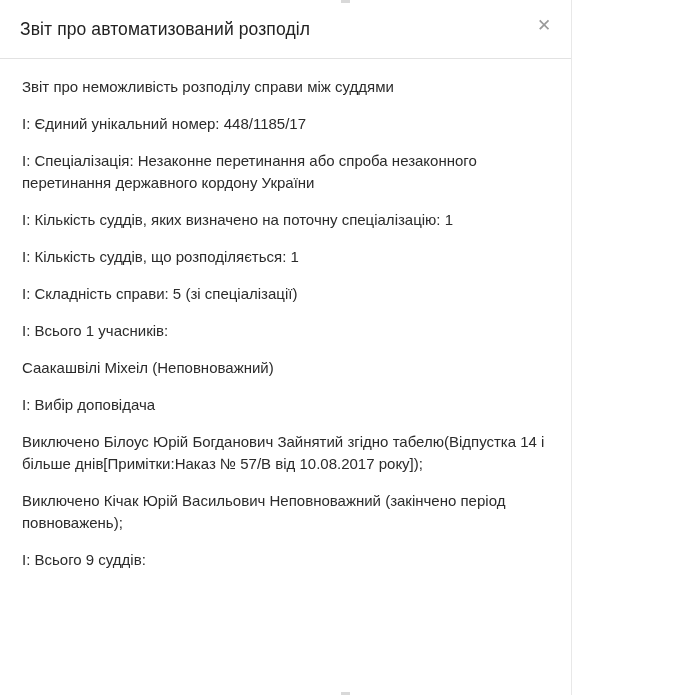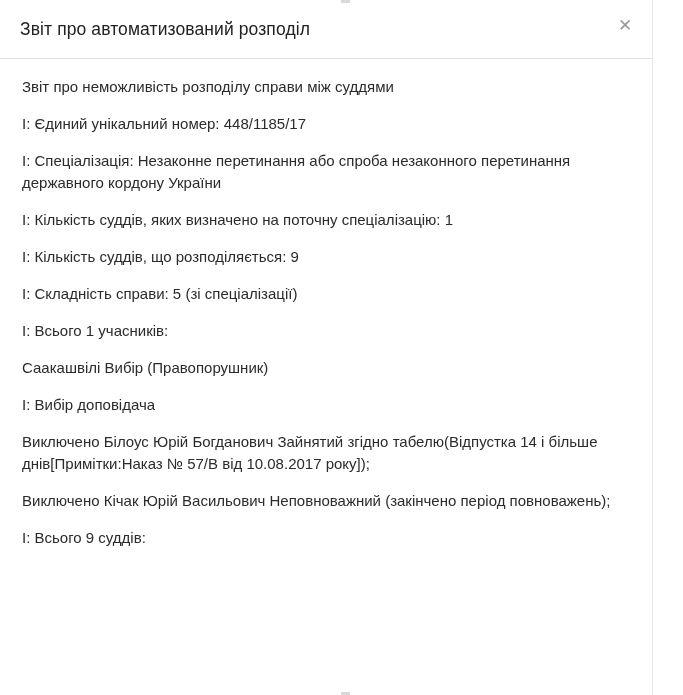--- a/index.html
+++ b/index.html
@@ -9,21 +9,21 @@
   }
   body {
     width: 683px;
     height: 695px;
     overflow: hidden;
     font-family: "Liberation Sans", sans-serif;
     color: #1a1a1a;
   }
   .dialog {
     position: relative;
-    width: 653px;
+    width: 572px;
     height: 695px;
     background: #ffffff;
     box-sizing: border-box;
     display: flex;
     flex-direction: column;
   }
   .dialog-header {
     position: relative;
     height: 59px;
     min-height: 59px;
@@ -111,24 +111,24 @@
   <div class="dialog-header">
     <div class="dialog-title">Звіт про автоматизований розподіл</div>
     <button class="close-btn">✕</button>
   </div>
 
   <div class="dialog-body">
     <p class="report-line">Звіт про неможливість розподілу справи між суддями</p>
     <p class="report-line">I: Єдиний унікальний номер: 448/1185/17</p>
     <p class="report-line">I: Спеціалізація: Незаконне перетинання або спроба незаконного перетинання державного кордону України</p>
     <p class="report-line">I: Кількість суддів, яких визначено на поточну спеціалізацію: 1</p>
-    <p class="report-line">I: Кількість суддів, що розподіляється: 9</p>
+    <p class="report-line">I: Кількість суддів, що розподіляється: 1</p>
     <p class="report-line">I: Складність справи: 5 (зі спеціалізації)</p>
     <p class="report-line">I: Всього 1 учасників:</p>
-    <p class="report-line">Саакашвілі Вибір (Правопорушник)</p>
+    <p class="report-line">Саакашвілі Міхеіл (Неповноважний)</p>
     <p class="report-line">I: Вибір доповідача</p>
     <p class="report-line">Виключено Білоус Юрій Богданович Зайнятий згідно табелю(Відпустка 14 і більше днів[Примітки:Наказ № 57/В від 10.08.2017 року]);</p>
     <p class="report-line">Виключено Кічак Юрій Васильович Неповноважний (закінчено період повноважень);</p>
     <p class="report-line">I: Всього 9 суддів:</p>
   </div>
 
   <div class="right-edge"></div>
   <div class="bottom-nub"></div>
 </div>
 

